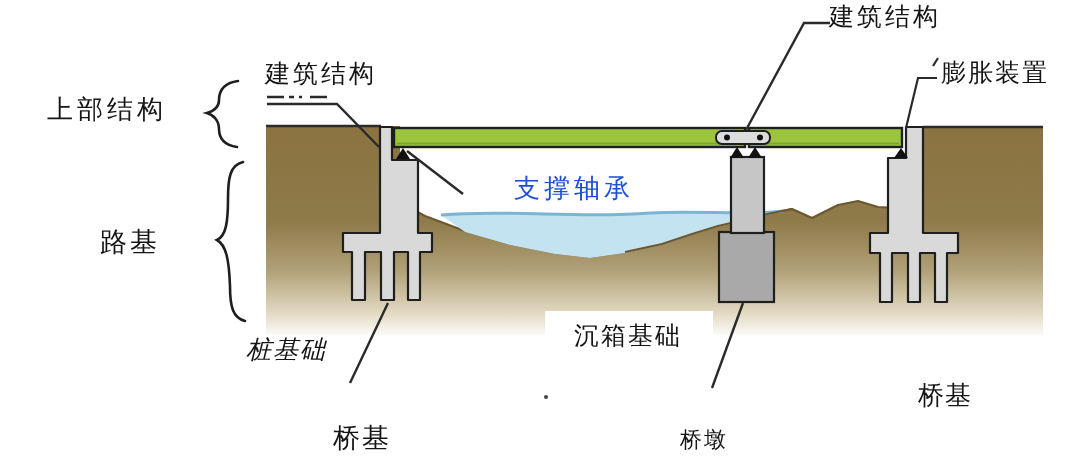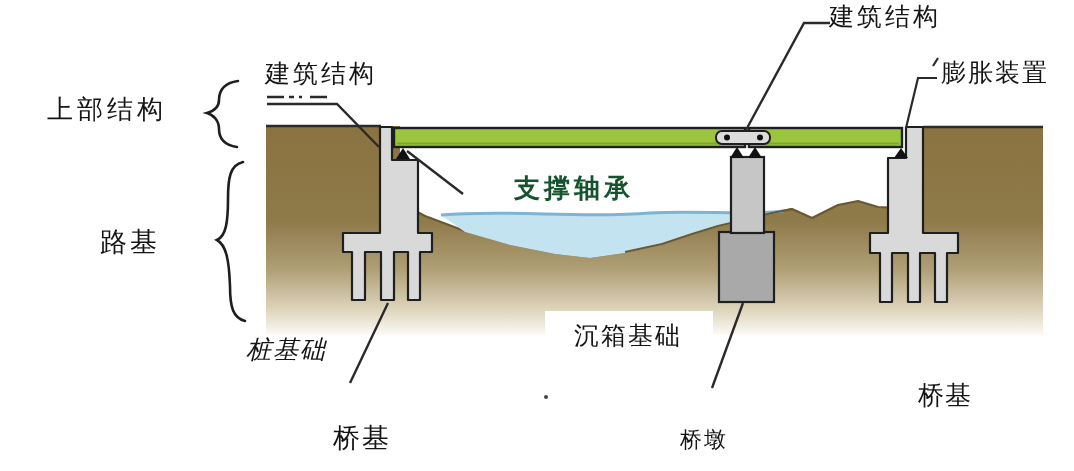--- a/index.html
+++ b/index.html
@@ -9,21 +9,21 @@
   }
   .canvas svg{position:absolute;left:0;top:0;}
   .lbl{
     position:absolute;line-height:1.08;white-space:nowrap;color:#151515;
     font-family:"Liberation Serif", serif;
   }
   .lbl-superstructure{left:47px;top:96px;font-size:26px;letter-spacing:4px;}
   .lbl-building{left:265px;top:60px;font-size:25px;letter-spacing:3px;}
   .lbl-antifall{left:829px;top:3px;font-size:25px;letter-spacing:3px;}
   .lbl-expansion{left:941px;top:59px;font-size:25px;letter-spacing:2px;}
-  .lbl-bearing{left:514px;top:175px;font-size:26px;font-weight:bold;color:#14532d;letter-spacing:4px;}
+  .lbl-bearing{left:514px;top:175px;font-size:26px;font-weight:normal;color:#1d4ed8;letter-spacing:4px;}
   .lbl-roadbed{left:100px;top:228px;font-size:27px;letter-spacing:3px;}
   .lbl-pilefound{left:246px;top:336px;font-size:25px;letter-spacing:2px;font-style:italic;}
   .lbl-caisson{left:574px;top:322px;font-size:25px;letter-spacing:2px;}
   .lbl-bridgefound-l{left:333px;top:424px;font-size:27px;letter-spacing:2px;}
   .lbl-pier{left:680px;top:428px;font-size:22px;letter-spacing:2px;}
   .lbl-bridgefound-r{left:918px;top:382px;font-size:26px;letter-spacing:1px;}
 </style>
 </head>
 <body>
 

